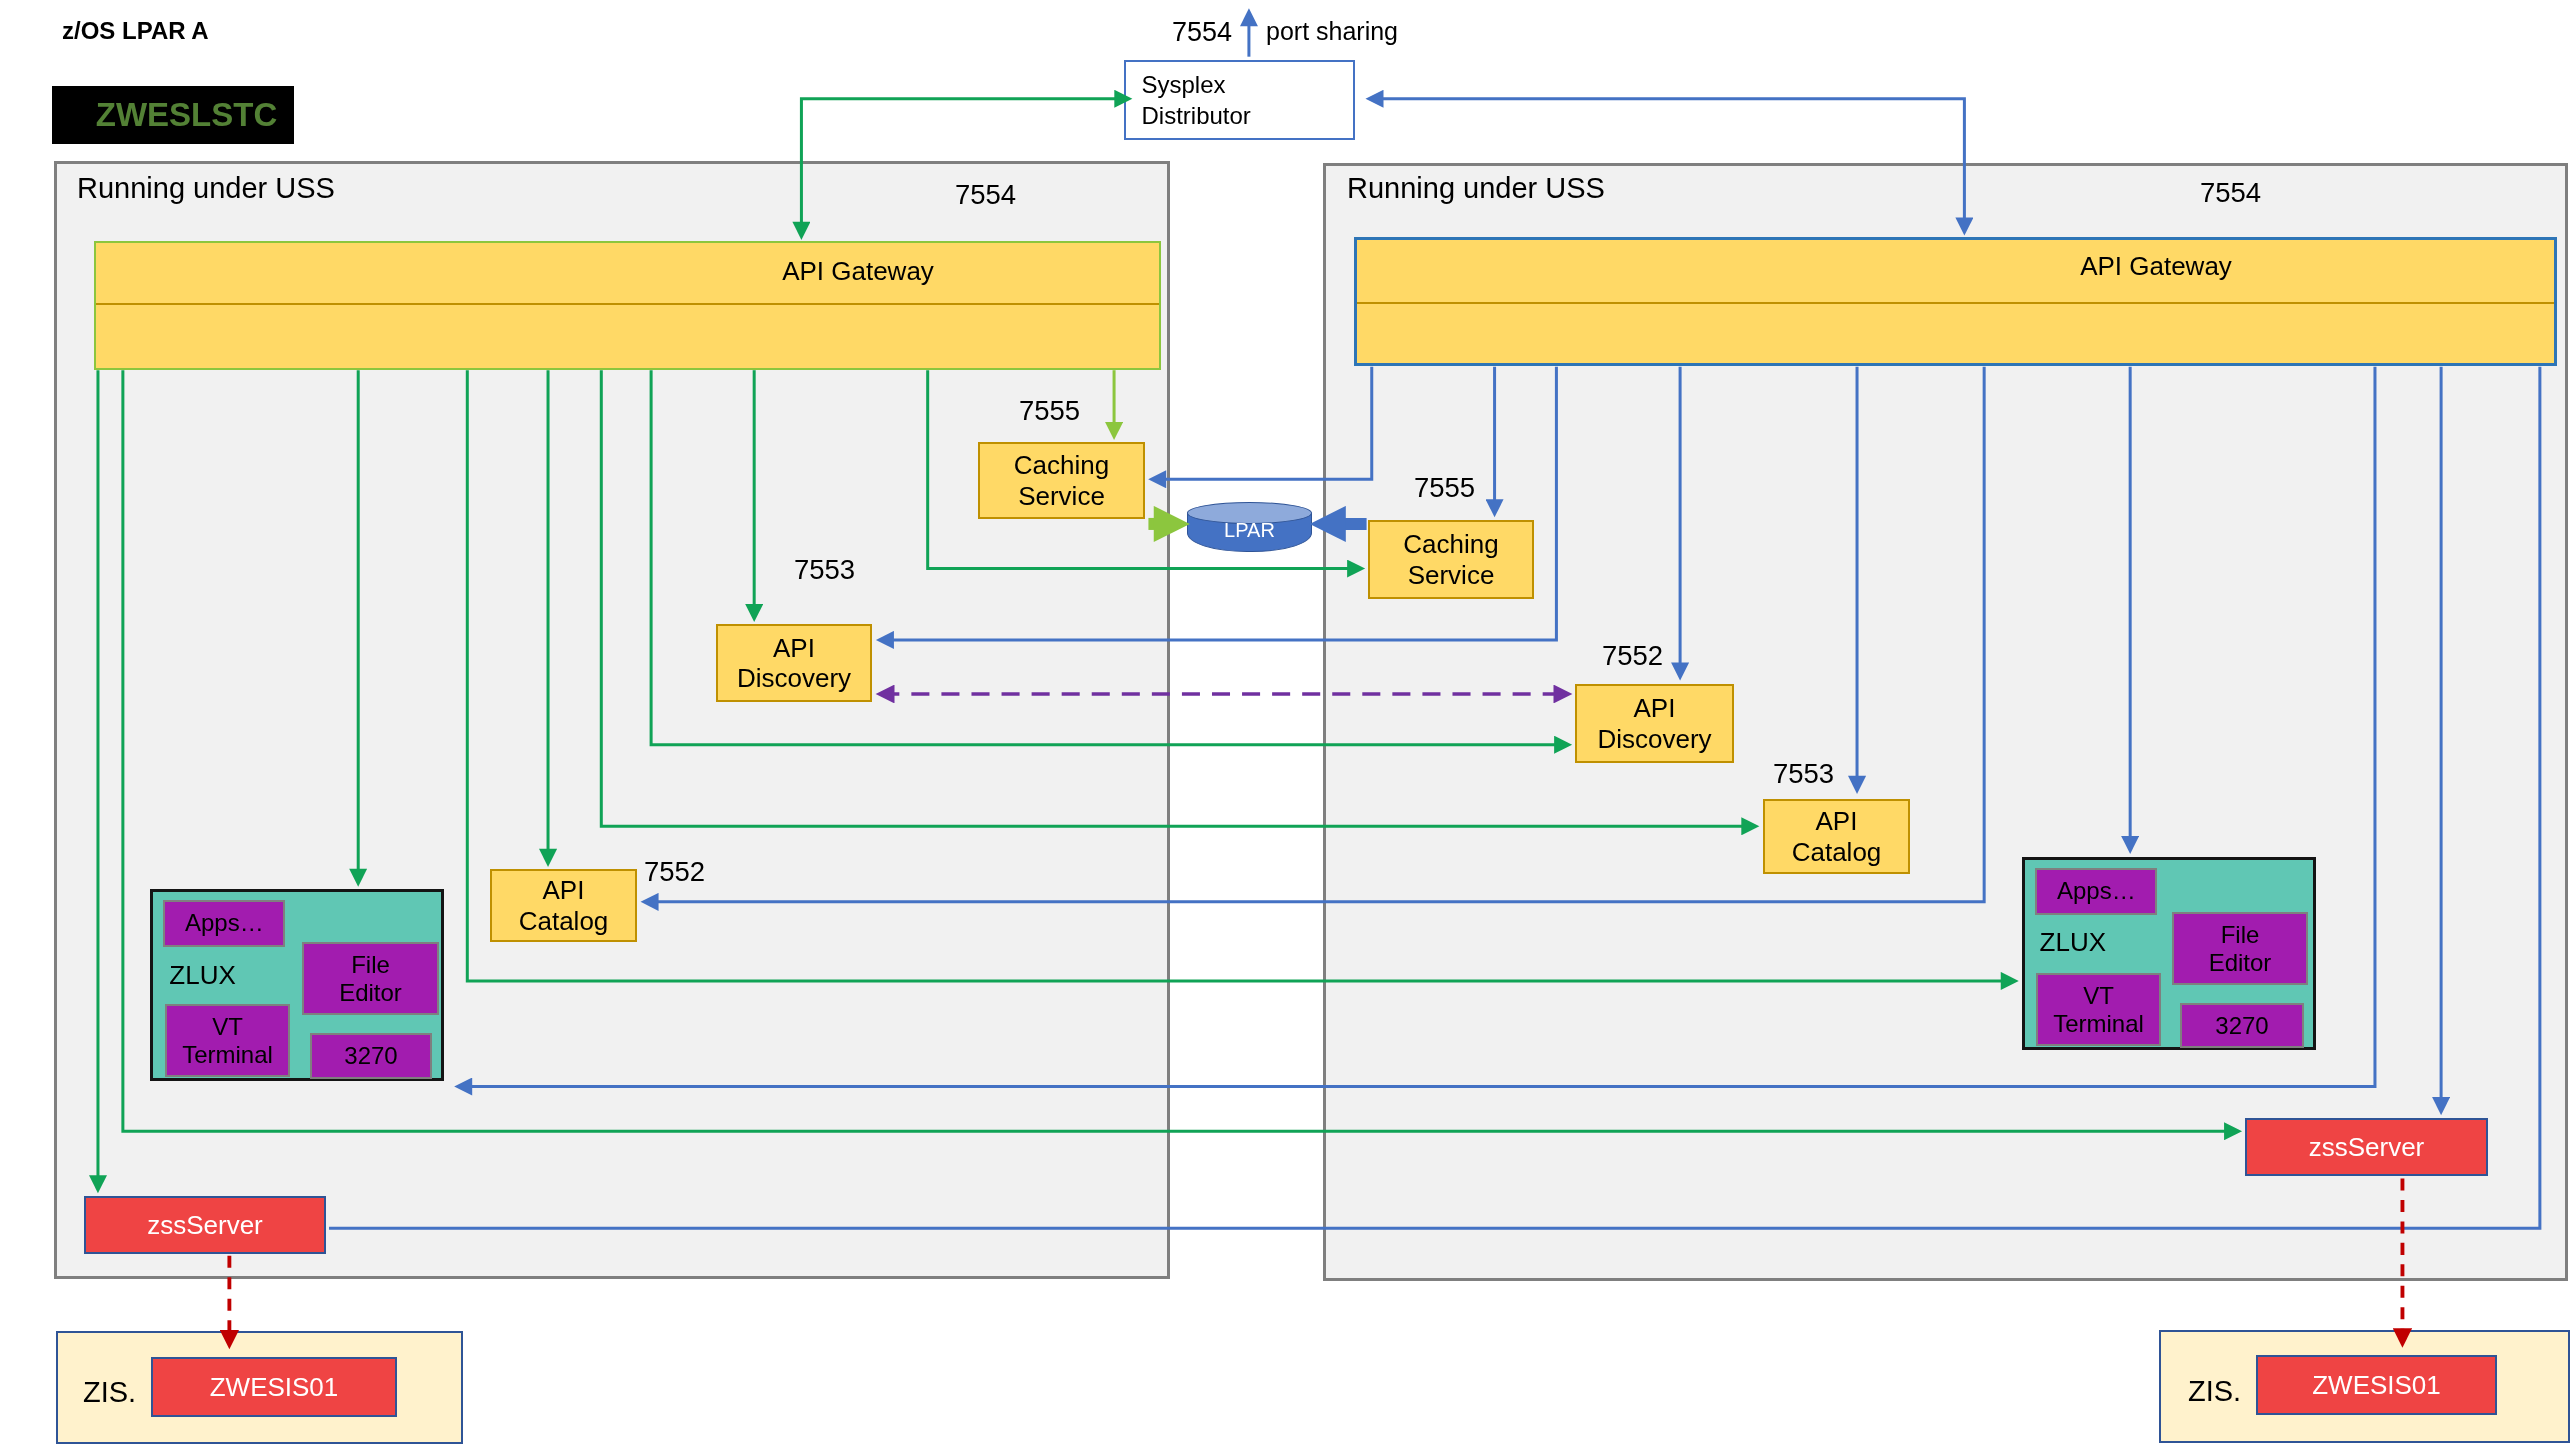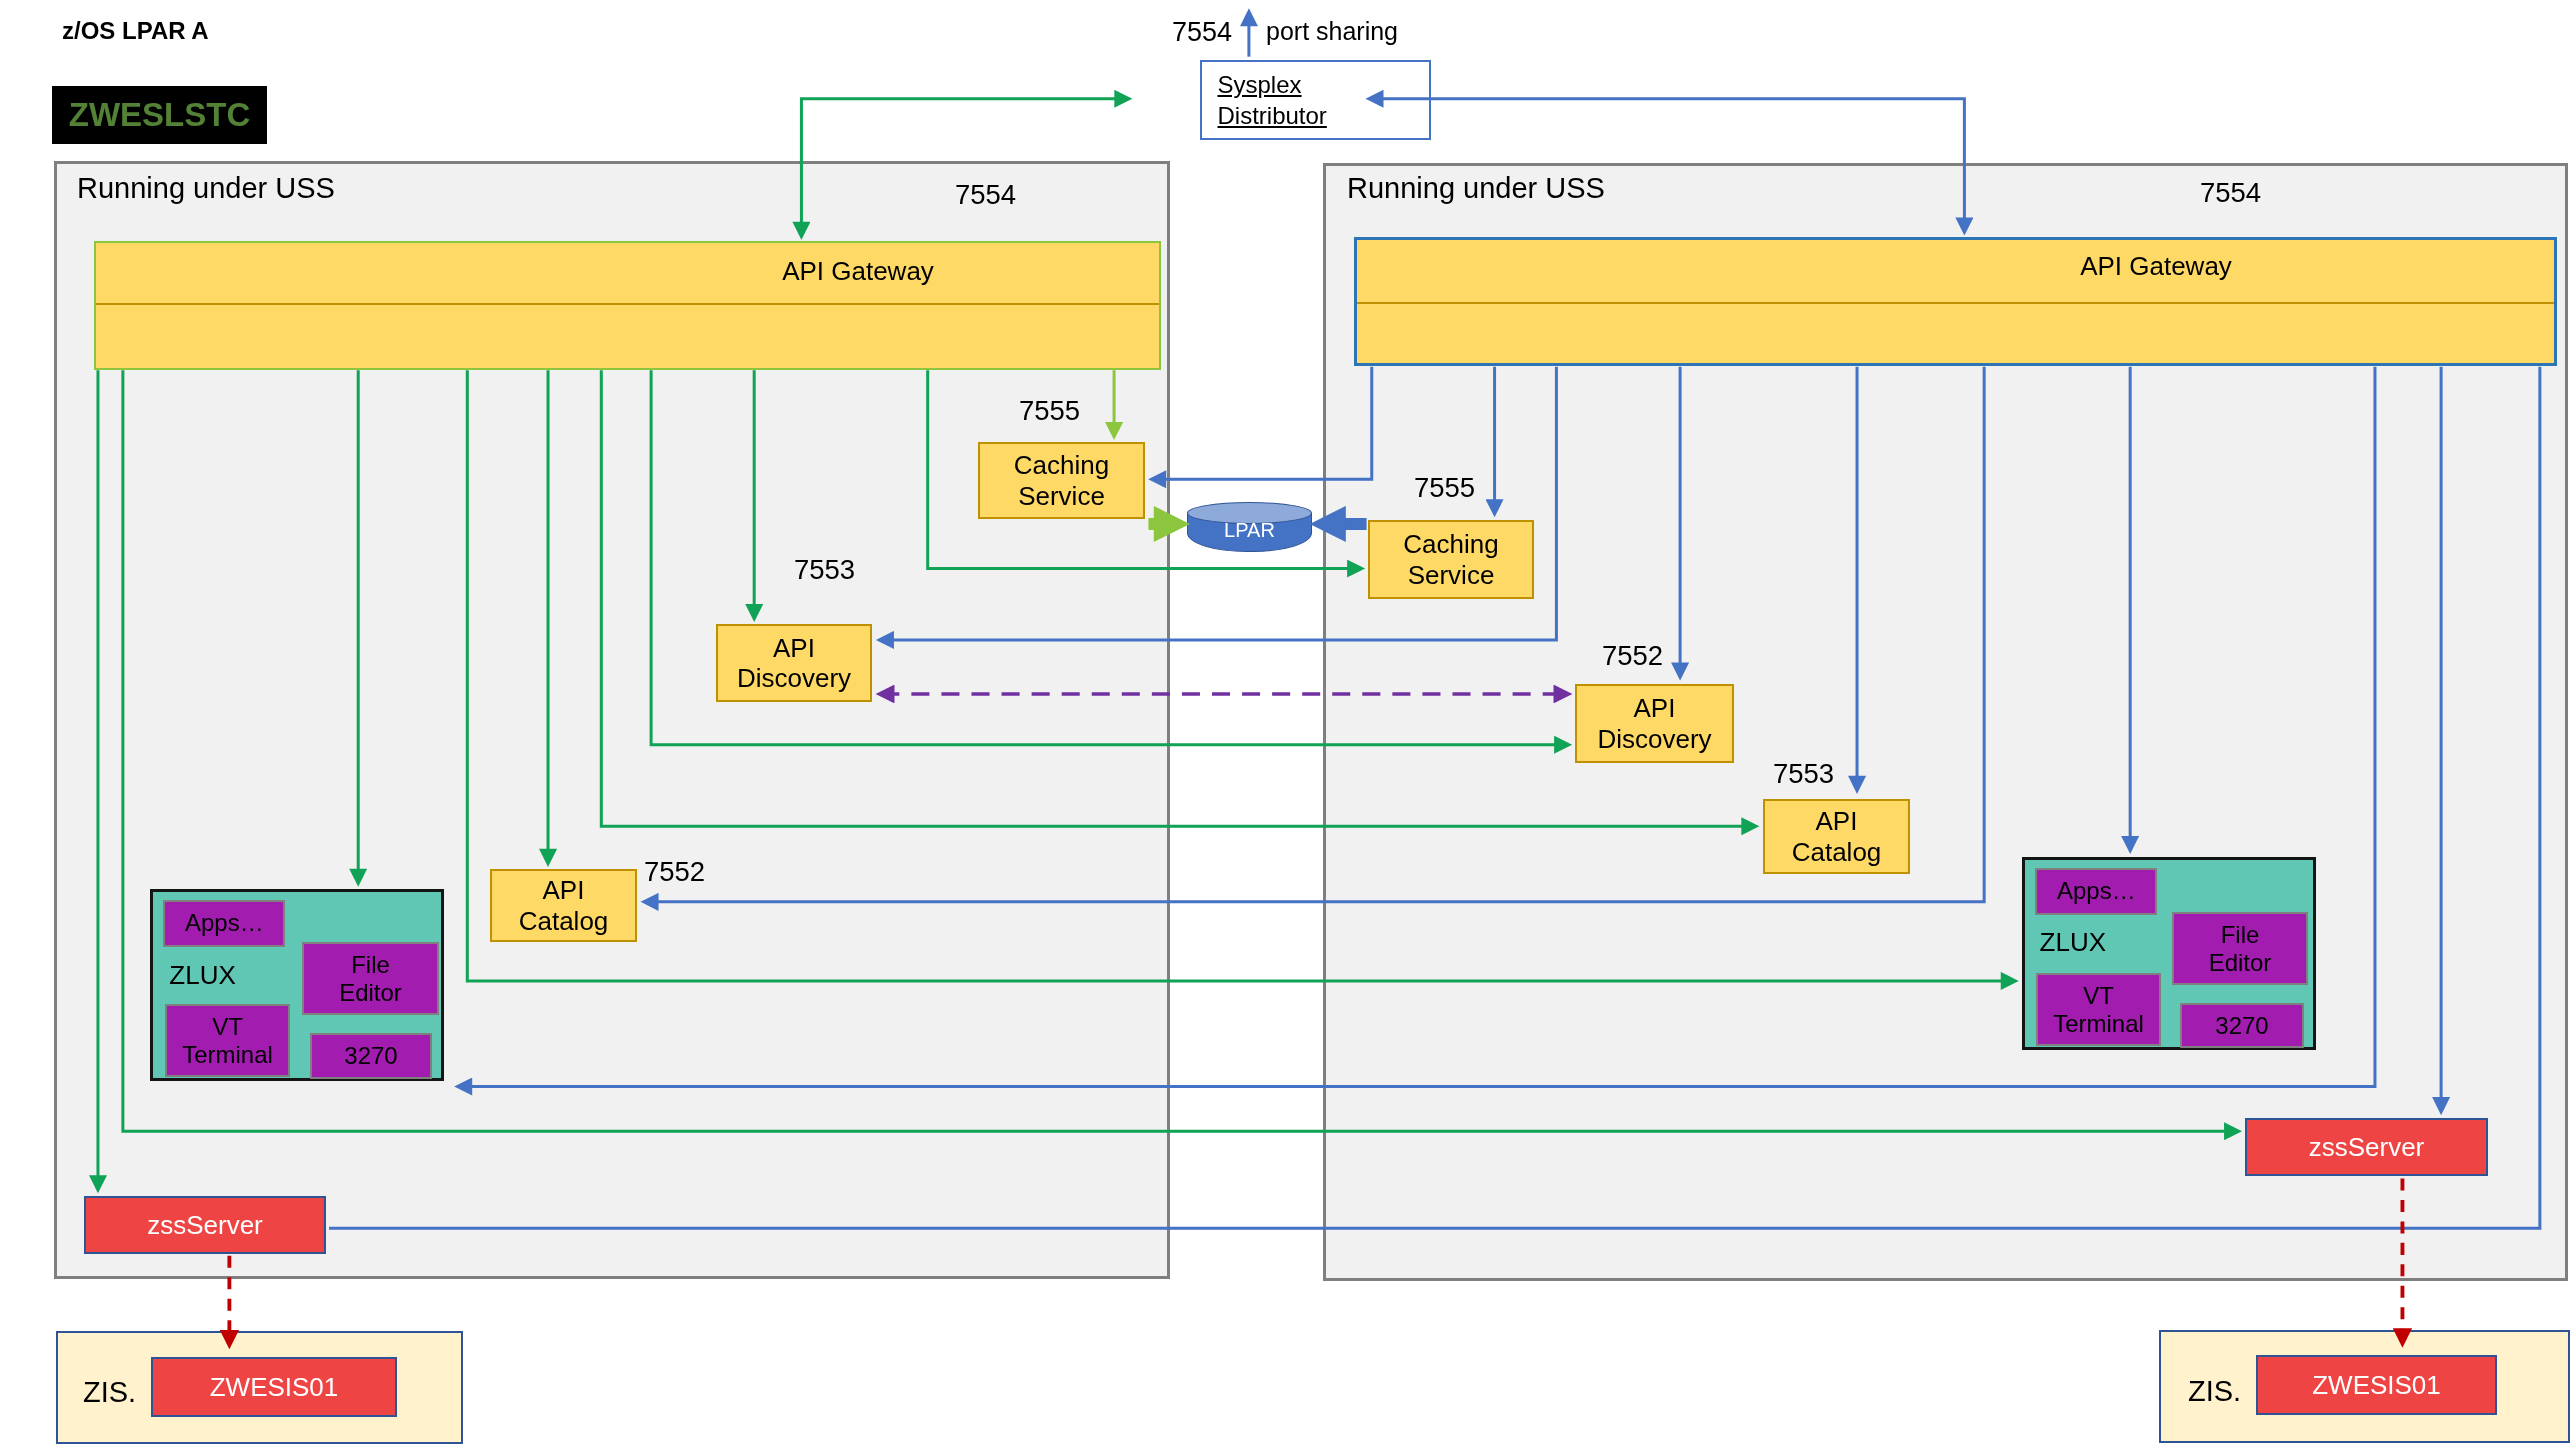--- a/index.html
+++ b/index.html
@@ -17,40 +17,40 @@
   .tealsub{position:absolute;background:#a21caf;border:2.6px solid #7F7F7F;box-sizing:border-box;
         display:flex;align-items:center;justify-content:center;text-align:center;
         font-size:24px;line-height:1.15;}
   .pbox{background:#ef4444;border:2.6px solid #2F5496;box-sizing:border-box;color:#fff;
         display:flex;align-items:center;justify-content:center;font-size:26px;}
   .crm{background:#FFF2CC;border:2.6px solid #2F5496;box-sizing:border-box;}
   .portnum{font-size:27.5px;width:103px;text-align:center;}
   .ussl{font-size:29px;}
   .title{font-size:24px;font-weight:700;}
   .badge{background:#000;color:#538135;font-size:33px;font-weight:600;
-         display:flex;align-items:center;justify-content:center;}
+         display:flex;align-items:center;justify-content:center;padding-left:27px;}
   .sdbox{background:#fff;border:2.6px solid #4472C4;box-sizing:border-box;
          display:flex;align-items:center;font-size:24px;line-height:1.3;padding-left:15.5px;}
   .vsam-top{background:#8EAADB;border:1.7px solid #2F5496;border-radius:50%;box-sizing:border-box;}
   .vsam-body{background:#4472C4;border:1.7px solid #2F5496;box-sizing:border-box;
              border-radius:0 0 60px 60px / 0 0 19px 19px;}
   .vsam-label{color:#fff;font-size:20px;text-align:center;}
   svg.connectors{position:absolute;left:0;top:0;pointer-events:none;}
 </style>
 </head>
 <body>
 
 <div id="stage">
 
   <div class="abs title" style="left:62px;top:17px;">z/OS LPAR A</div>
   <div class="abs badge" style="left:52px;top:86px;width:215px;height:58px;">ZWESLSTC</div>
 
   <div class="abs" style="left:1136px;top:17px;width:96px;text-align:right;font-size:27px;">7554</div>
   <div class="abs" style="left:1266px;top:17px;font-size:25px;">port sharing</div>
-  <div class="abs sdbox" style="left:1200px;top:60px;width:231px;height:80px;text-decoration:underline;">
+  <div class="abs sdbox" style="left:1124px;top:60px;width:231px;height:80px;">
     <span style="width:129px;">Sysplex Distributor</span>
   </div>
 
   <div class="abs panel" style="left:54px;top:161px;width:1116px;height:1118px;"></div>
   <div class="abs ussl" style="left:77px;top:172px;">Running under USS</div>
   <div class="abs portnum" style="left:934px;top:179px;">7554</div>
 
   <div class="abs panel" style="left:1323px;top:163px;width:1245px;height:1118px;"></div>
   <div class="abs ussl" style="left:1347px;top:172px;">Running under USS</div>
   <div class="abs portnum" style="left:2179px;top:177px;">7554</div>

